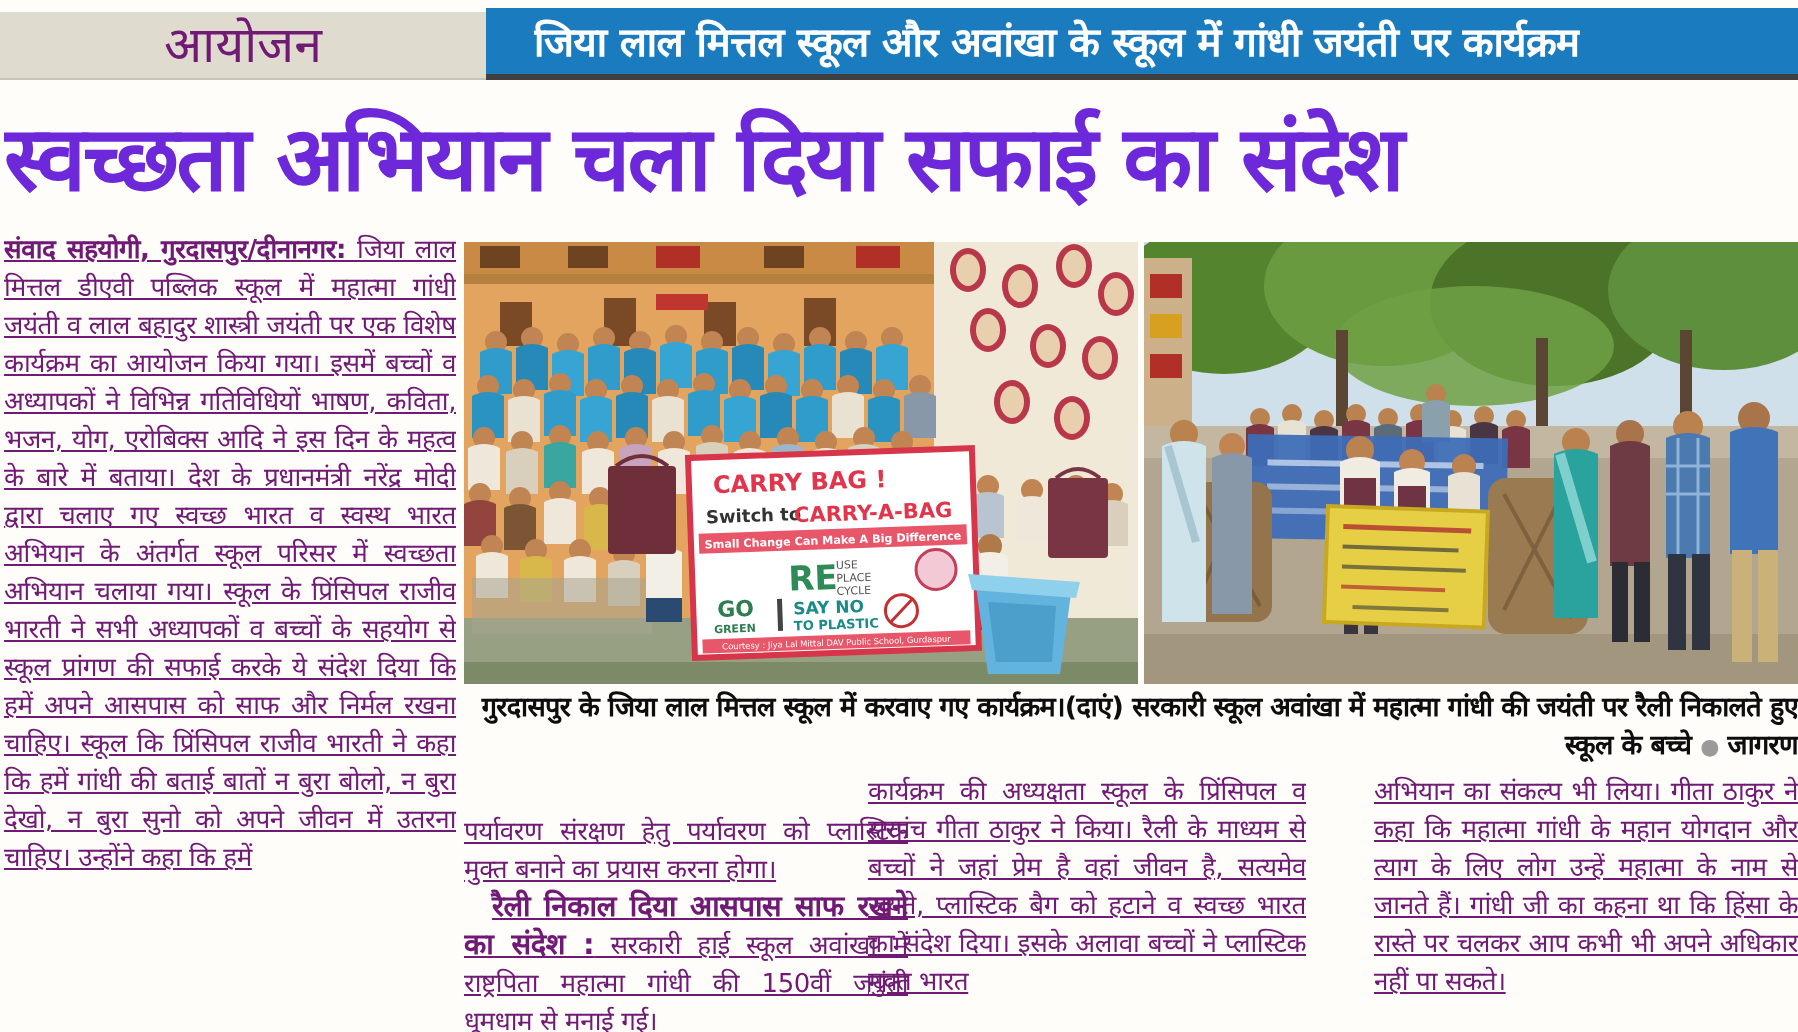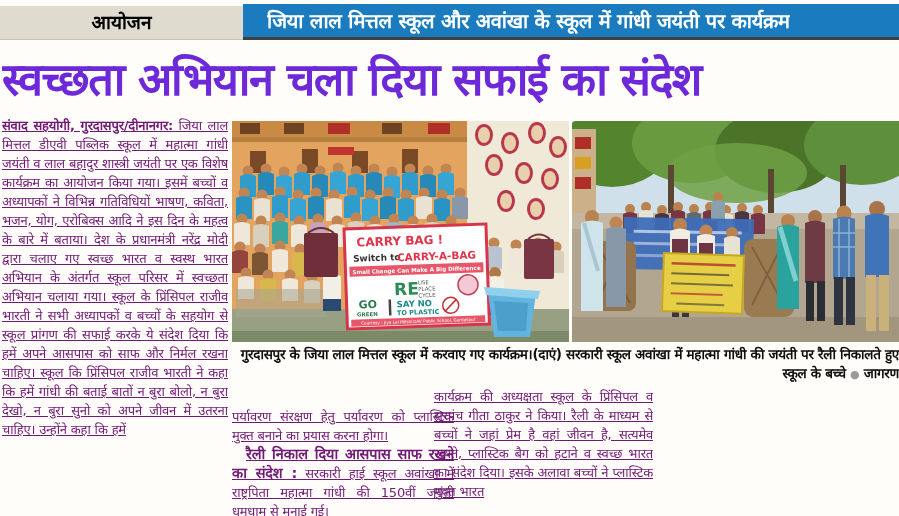--- a/index.html
+++ b/index.html
@@ -1,21 +1,21 @@
 <!DOCTYPE html>
 <html lang="hi"><head>
 <meta charset="utf-8">
 <style>
   html,body{margin:0;padding:0;background:#ffffff;}
   #page{position:relative;width:899px;height:516px;background:#fffdfa;overflow:hidden;
         font-family:"DejaVu Sans",sans-serif;color:#191919;}
   
   #kicker-strip{position:absolute;left:0;top:6px;width:243px;height:33px;
         background:#dfdbce;border-bottom:1px solid #c9c4b2;display:flex;align-items:center;justify-content:center;}
-  #kicker-label{color:#000000;font-weight:700;font-size:19px;line-height:1;}
+  #kicker-label{color:#701a75;font-weight:400;font-size:25px;line-height:1;}
   #topbar{position:absolute;left:243px;top:4px;width:656px;height:36px;background:#1a7bbf;
         border-bottom:3px solid #404040;display:flex;align-items:center;box-sizing:border-box;padding-left:24px;}
   #topbar-title{color:#ffffff;font-weight:700;font-size:20px;white-space:nowrap;overflow:hidden;letter-spacing:-0.3px;}
   
   #headline{position:absolute;left:2px;top:47px;width:897px;height:66px;
         font-size:45px;font-weight:700;color:#6d28d9;letter-spacing:-1.5px;
         white-space:nowrap;overflow:hidden;line-height:66px;}
   
   .body-col{position:absolute;font-size:13px;line-height:19px;letter-spacing:-0.2px;
         text-align:justify;overflow:hidden;color:#701a75;text-decoration:underline;}
@@ -339,14 +339,17 @@
     <span class="credit">जागरण</span>
   </div>
 
   <div id="col2" class="body-col">
     <p>पर्यावरण संरक्षण हेतु पर्यावरण को प्लास्टिक मुक्त बनाने का प्रयास करना होगा।</p>
     <p class="p-indent"><span class="subhead">रैली निकाल दिया आसपास साफ रखने का संदेश :</span><span> सरकारी हाई स्कूल अवांखा में राष्ट्रपिता महात्मा गांधी की 150वीं जयंती धूमधाम से मनाई गई।</span></p>
   </div>
   <div id="col3" class="body-col">
     <p>कार्यक्रम की अध्यक्षता स्कूल के प्रिंसिपल व सरपंच गीता ठाकुर ने किया। रैली के माध्यम से बच्चों ने जहां प्रेम है वहां जीवन है, सत्यमेव जयते, प्लास्टिक बैग को हटाने व स्वच्छ भारत का संदेश दिया। इसके अलावा बच्चों ने प्लास्टिक मुक्त भारत</p>
   </div>
+  <div id="col4" class="body-col">
+    <p>अभियान का संकल्प भी लिया। गीता ठाकुर ने कहा कि महात्मा गांधी के महान योगदान और त्याग के लिए लोग उन्हें महात्मा के नाम से जानते हैं। गांधी जी का कहना था कि हिंसा के रास्ते पर चलकर आप कभी भी अपने अधिकार नहीं पा सकते।</p>
+  </div>
 
 </div>
 
 </body></html>

